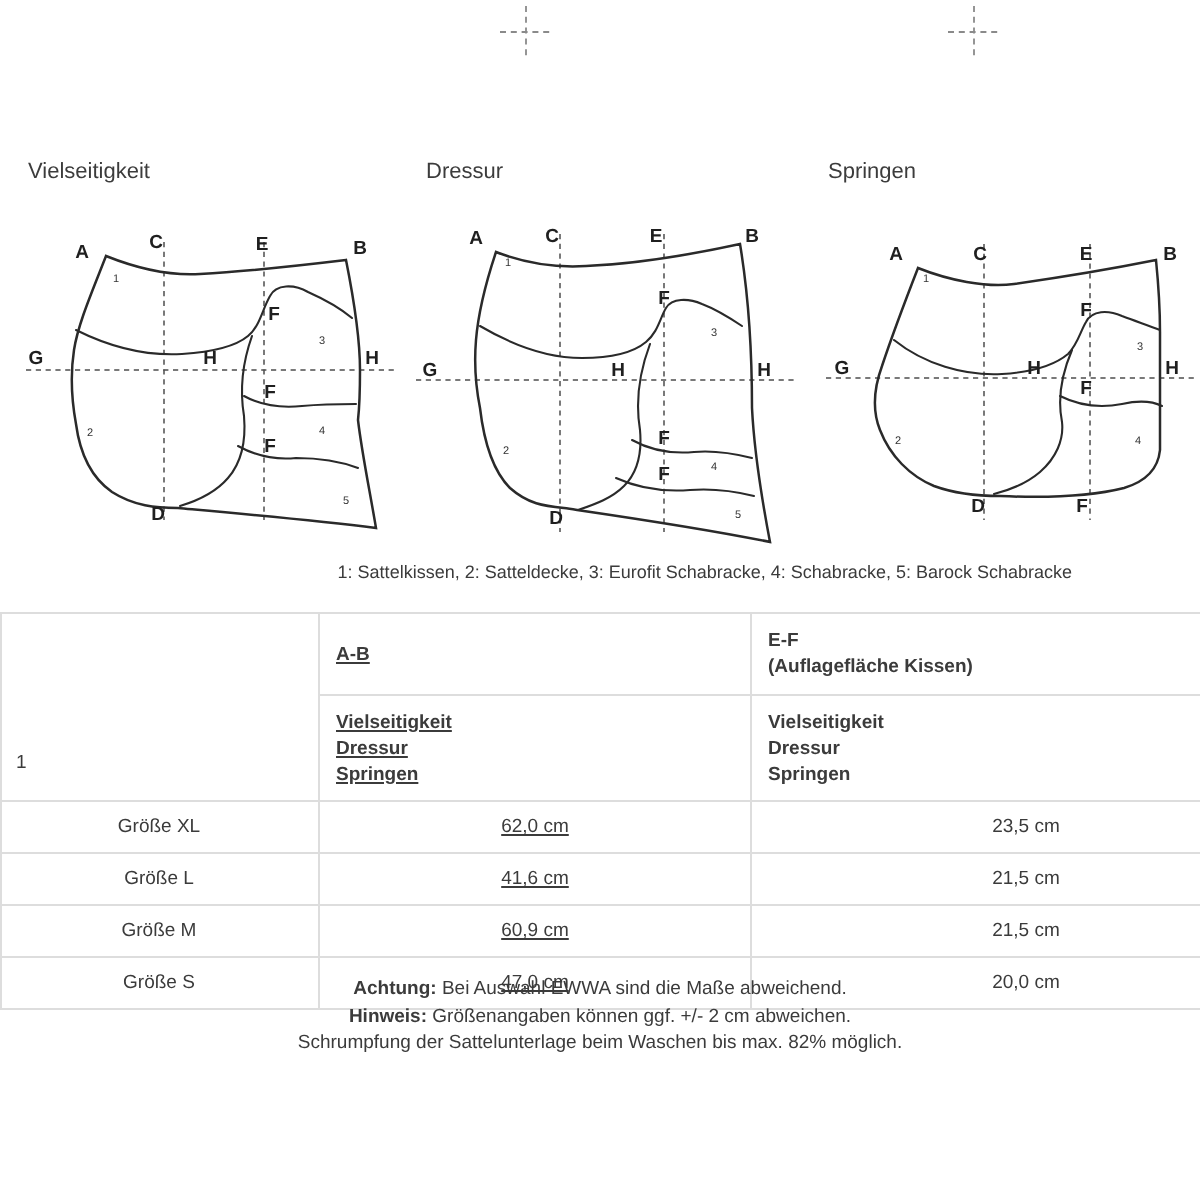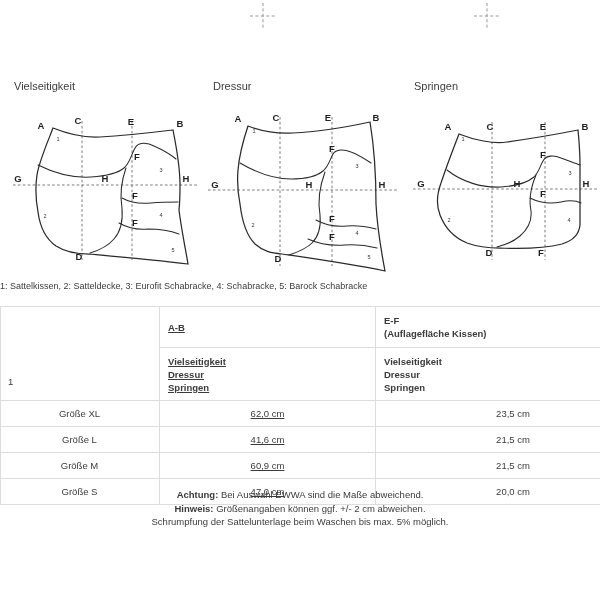--- a/index.html
+++ b/index.html
@@ -7,21 +7,21 @@
   .stage{position:relative;width:600px;height:600px;background:#fff;overflow:hidden;}
   .diagram-title{position:absolute;font-size:11px;color:#3c3c3c;}
   .diagram-svg{position:absolute;}
   .cross-svg{position:absolute;}
   .outline{fill:none;stroke:#2a2a2a;stroke-width:1.25;stroke-linecap:round;}
   .inner{fill:none;stroke:#2a2a2a;stroke-width:1.05;stroke-linecap:round;}
   .dash{fill:none;stroke:#4d4d4d;stroke-width:0.75;stroke-dasharray:2.6 2.3;}
   .crossline{fill:none;stroke:#8a8a8a;stroke-width:0.9;stroke-dasharray:3 2.4;}
   .pt{font-family:"Liberation Sans","DejaVu Sans",sans-serif;font-size:9.5px;font-weight:bold;fill:#1f1f1f;text-anchor:middle;}
   .num{font-family:"Liberation Sans","DejaVu Sans",sans-serif;font-size:5.5px;fill:#333;text-anchor:middle;}
-  .caption{position:absolute;top:281px;left:0;width:536px;text-align:left;font-size:9px;color:#3b3b3b;}
+  .caption{position:absolute;top:281px;left:0;width:536px;text-align:right;font-size:9px;color:#3b3b3b;}
   table.sizes{position:absolute;top:306px;left:0;width:600px;border-collapse:collapse;table-layout:fixed;font-size:9.5px;color:#3b3b3b;}
   table.sizes td{border:1px solid #ddd;padding:2px 8px;vertical-align:middle;line-height:13px;}
   table.sizes .c1{width:143px;padding-left:7px;}
   table.sizes .c2{width:199px;text-decoration:underline;}
   table.sizes .c3{width:258px;}
   .hrow1 td{height:36px;}
   .hrow2 td{height:48px;}
   .drow td{height:21px;text-align:center;}
   .bold{font-weight:bold;}
   .rowspan-cell{vertical-align:bottom !important;padding-bottom:12px !important;}
@@ -167,16 +167,16 @@
       <td class="c1">Größe S</td>
       <td class="c2">47,0 cm</td>
       <td class="c3">20,0 cm</td>
     </tr>
   </tbody>
     </table>
 
   <div class="notes">
     <div><span class="bold">Achtung:</span><span> Bei Auswahl EWWA sind die Maße abweichend.</span></div>
     <div><span class="bold">Hinweis:</span><span> Größenangaben können ggf. +/- 2 cm abweichen.</span></div>
-    <div><span>Schrumpfung der Sattelunterlage beim Waschen bis max. 5% möglich.</span></div>
+    <div><span>Schrumpfung der Sattelunterlage beim Waschen bis max. 82% möglich.</span></div>
   </div>
 
 </div>
 
 </body></html>

